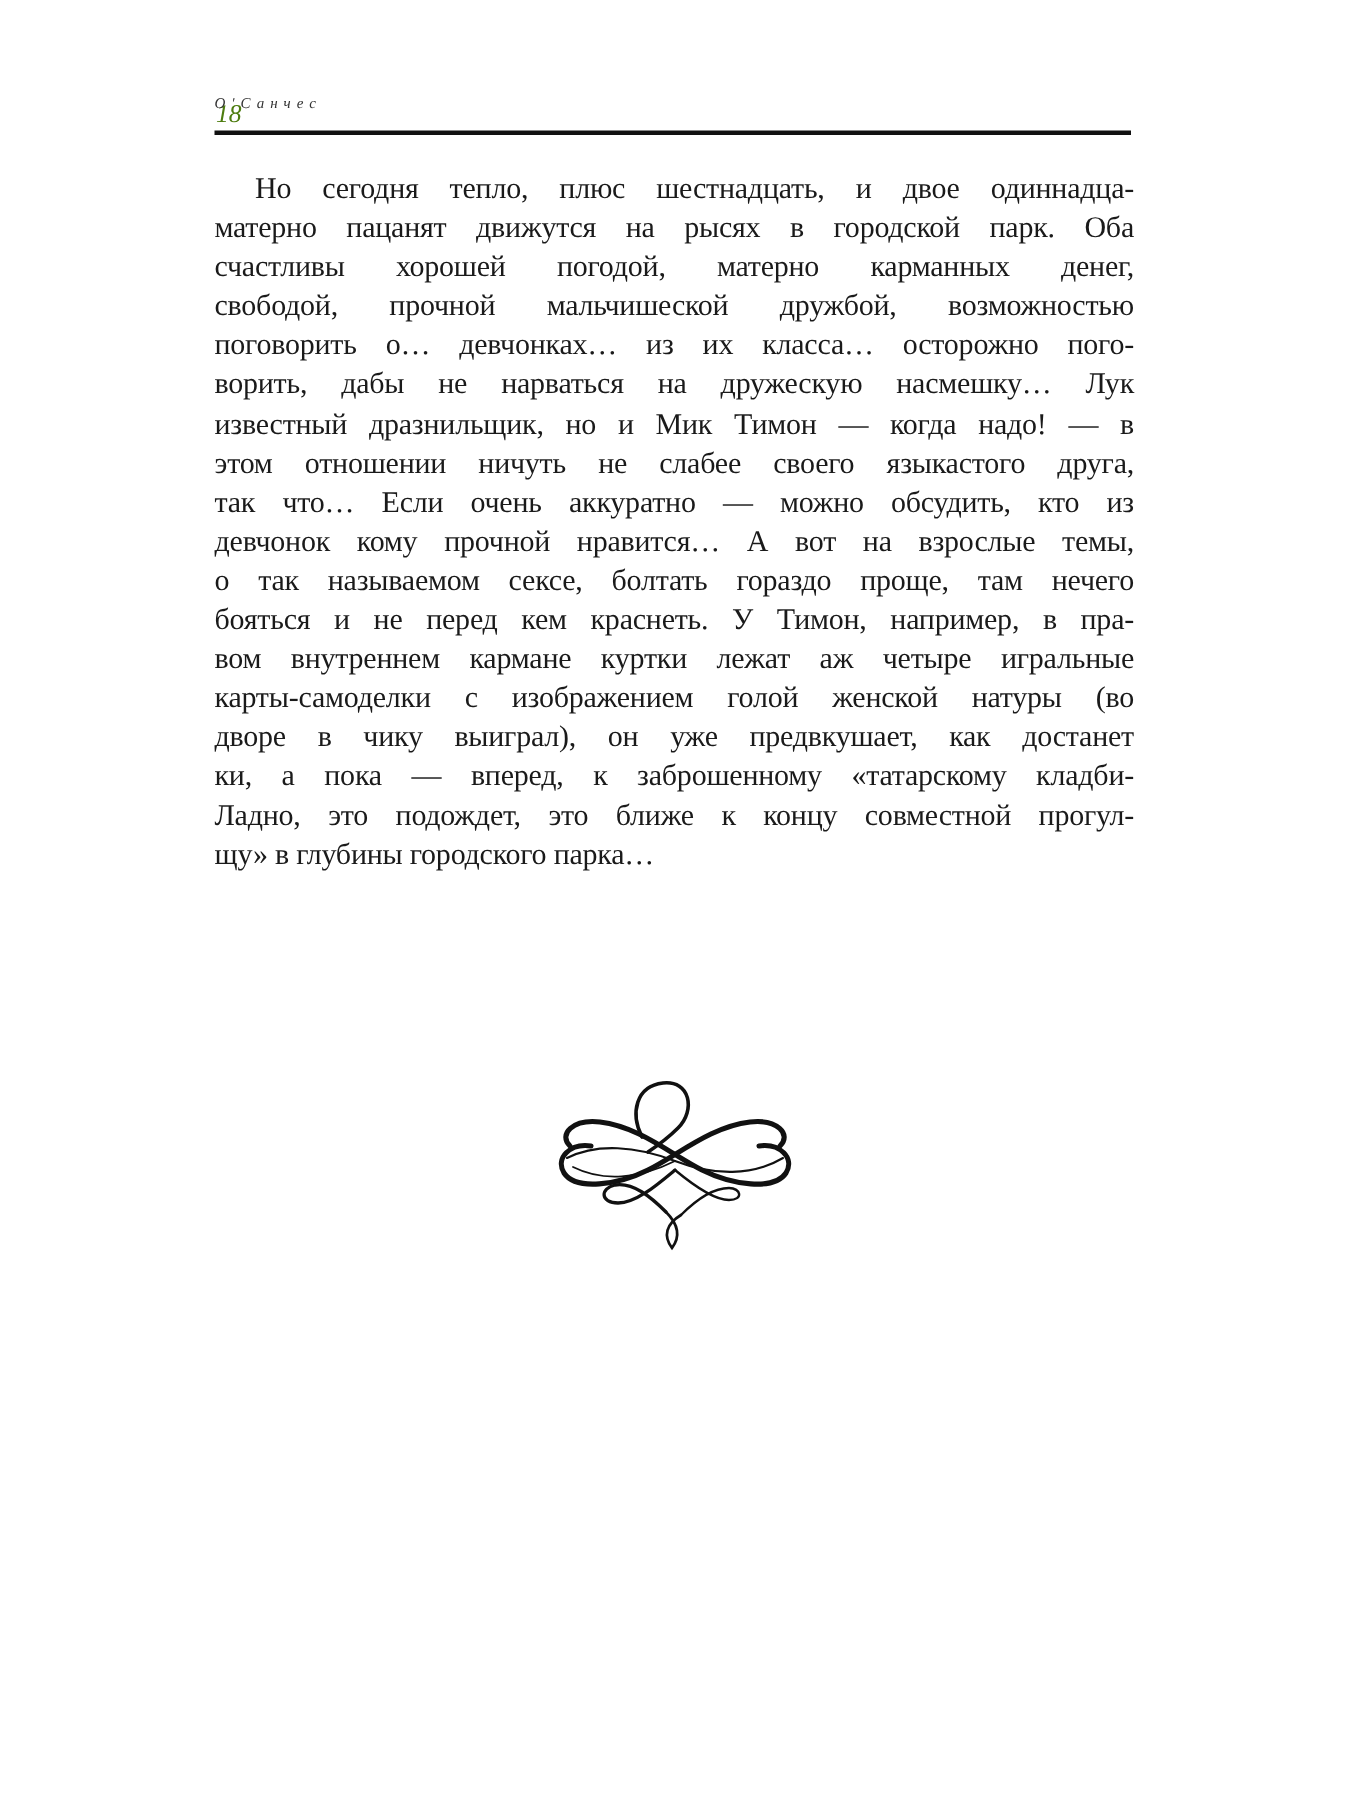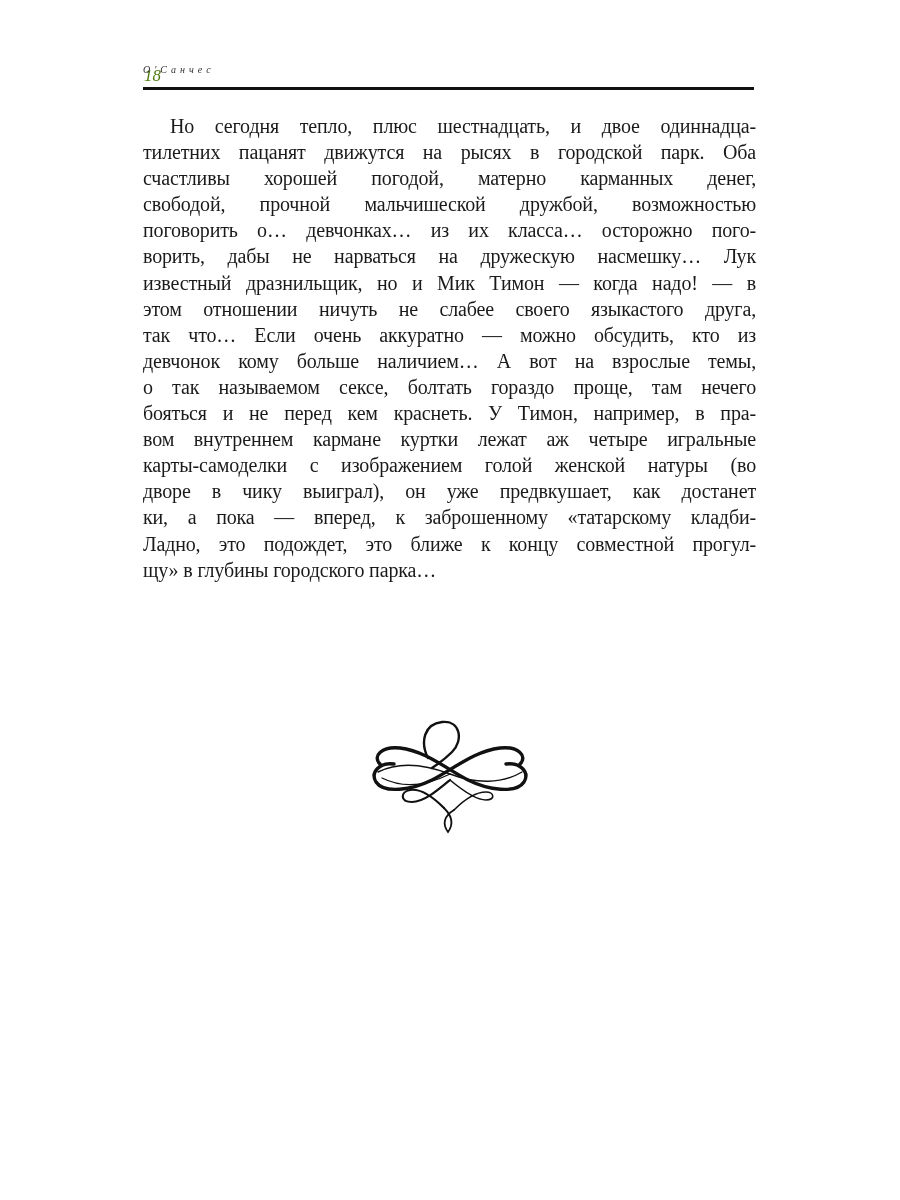--- a/index.html
+++ b/index.html
@@ -34,29 +34,29 @@
 
 <div class="page">
   <div class="running-head">
     <span class="page-number">18</span>
     <span class="running-title">О'Санчес</span>
   </div>
   <div class="head-rule"></div>
 
   <div class="body-text">
     <div class="line indent">Но сегодня тепло, плюс шестнадцать, и двое одиннадца-</div>
-    <div class="line">тилетних пацанят движутся на рысях в городской парк. Оба</div>
+    <div class="line">матерно пацанят движутся на рысях в городской парк. Оба</div>
     <div class="line">счастливы хорошей погодой, матерно карманных денег,</div>
     <div class="line">свободой, прочной мальчишеской дружбой, возможностью</div>
     <div class="line">поговорить о… девчонках… из их класса… осторожно пого-</div>
     <div class="line">ворить, дабы не нарваться на дружескую насмешку… Лук</div>
     <div class="line">известный дразнильщик, но и Мик Тимон — когда надо! — в</div>
     <div class="line">этом отношении ничуть не слабее своего языкастого друга,</div>
     <div class="line">так что… Если очень аккуратно — можно обсудить, кто из</div>
-    <div class="line">девчонок кому больше наличием… А вот на взрослые темы,</div>
+    <div class="line">девчонок кому прочной нравится… А вот на взрослые темы,</div>
     <div class="line">о так называемом сексе, болтать гораздо проще, там нечего</div>
     <div class="line">бояться и не перед кем краснеть. У Тимон, например, в пра-</div>
     <div class="line">вом внутреннем кармане куртки лежат аж четыре игральные</div>
     <div class="line">карты-самоделки с изображением голой женской натуры (во</div>
     <div class="line">дворе в чику выиграл), он уже предвкушает, как достанет</div>
     <div class="line">ки, а пока — вперед, к заброшенному «татарскому кладби-</div>
     <div class="line">Ладно,  это подождет, это ближе к концу совместной прогул-</div>
     <div class="line last">щу» в глубины городского парка…</div>
   </div>
 </div>

